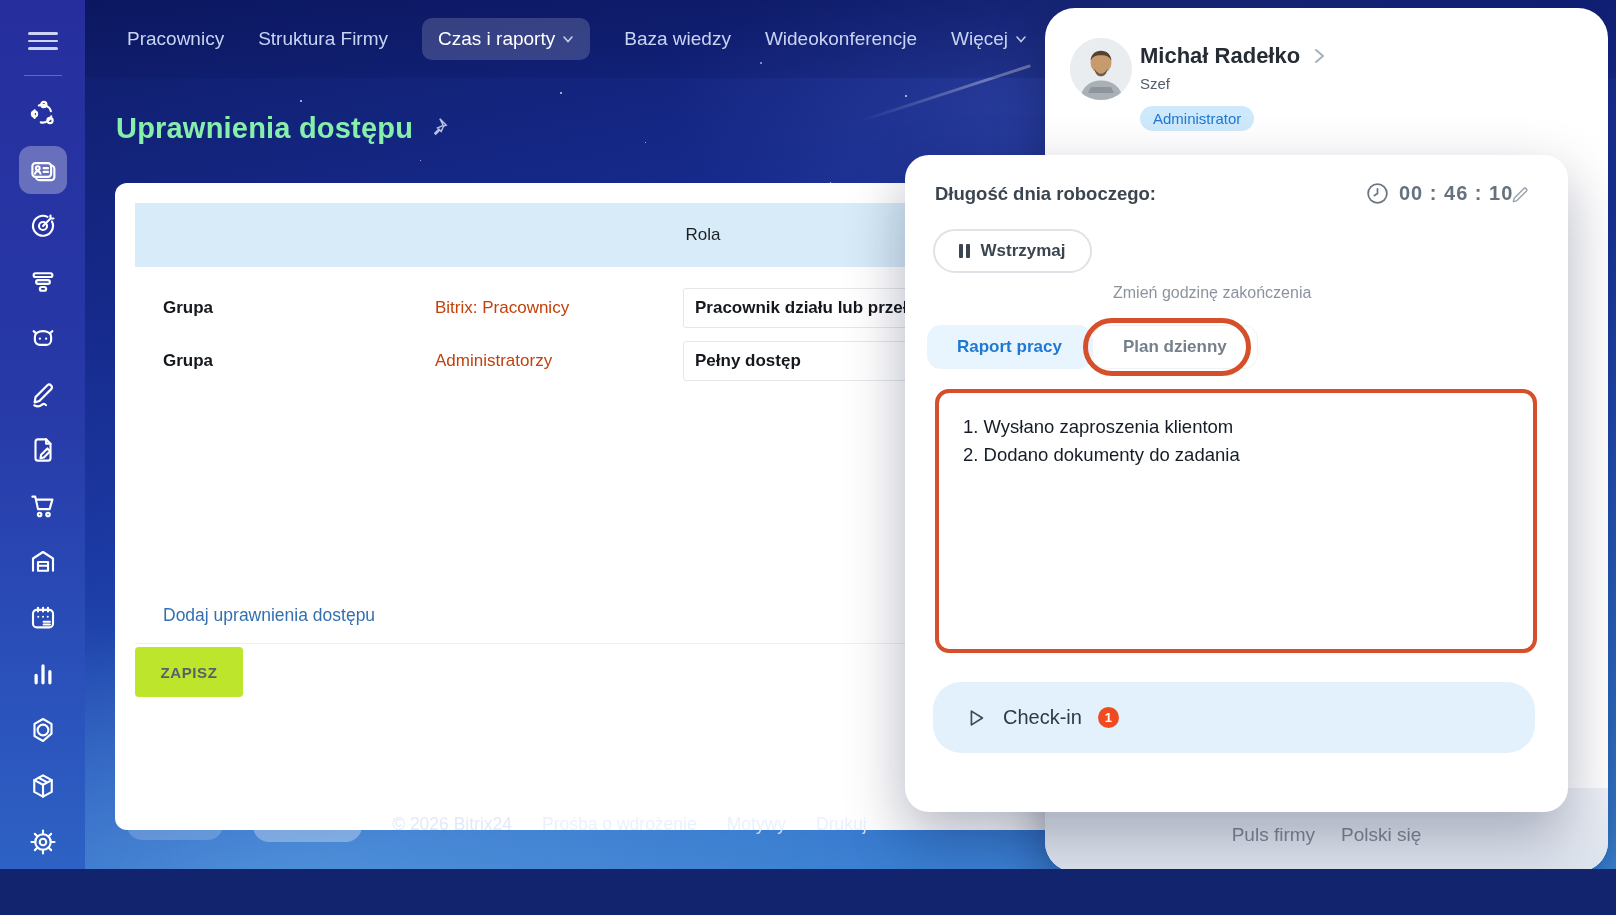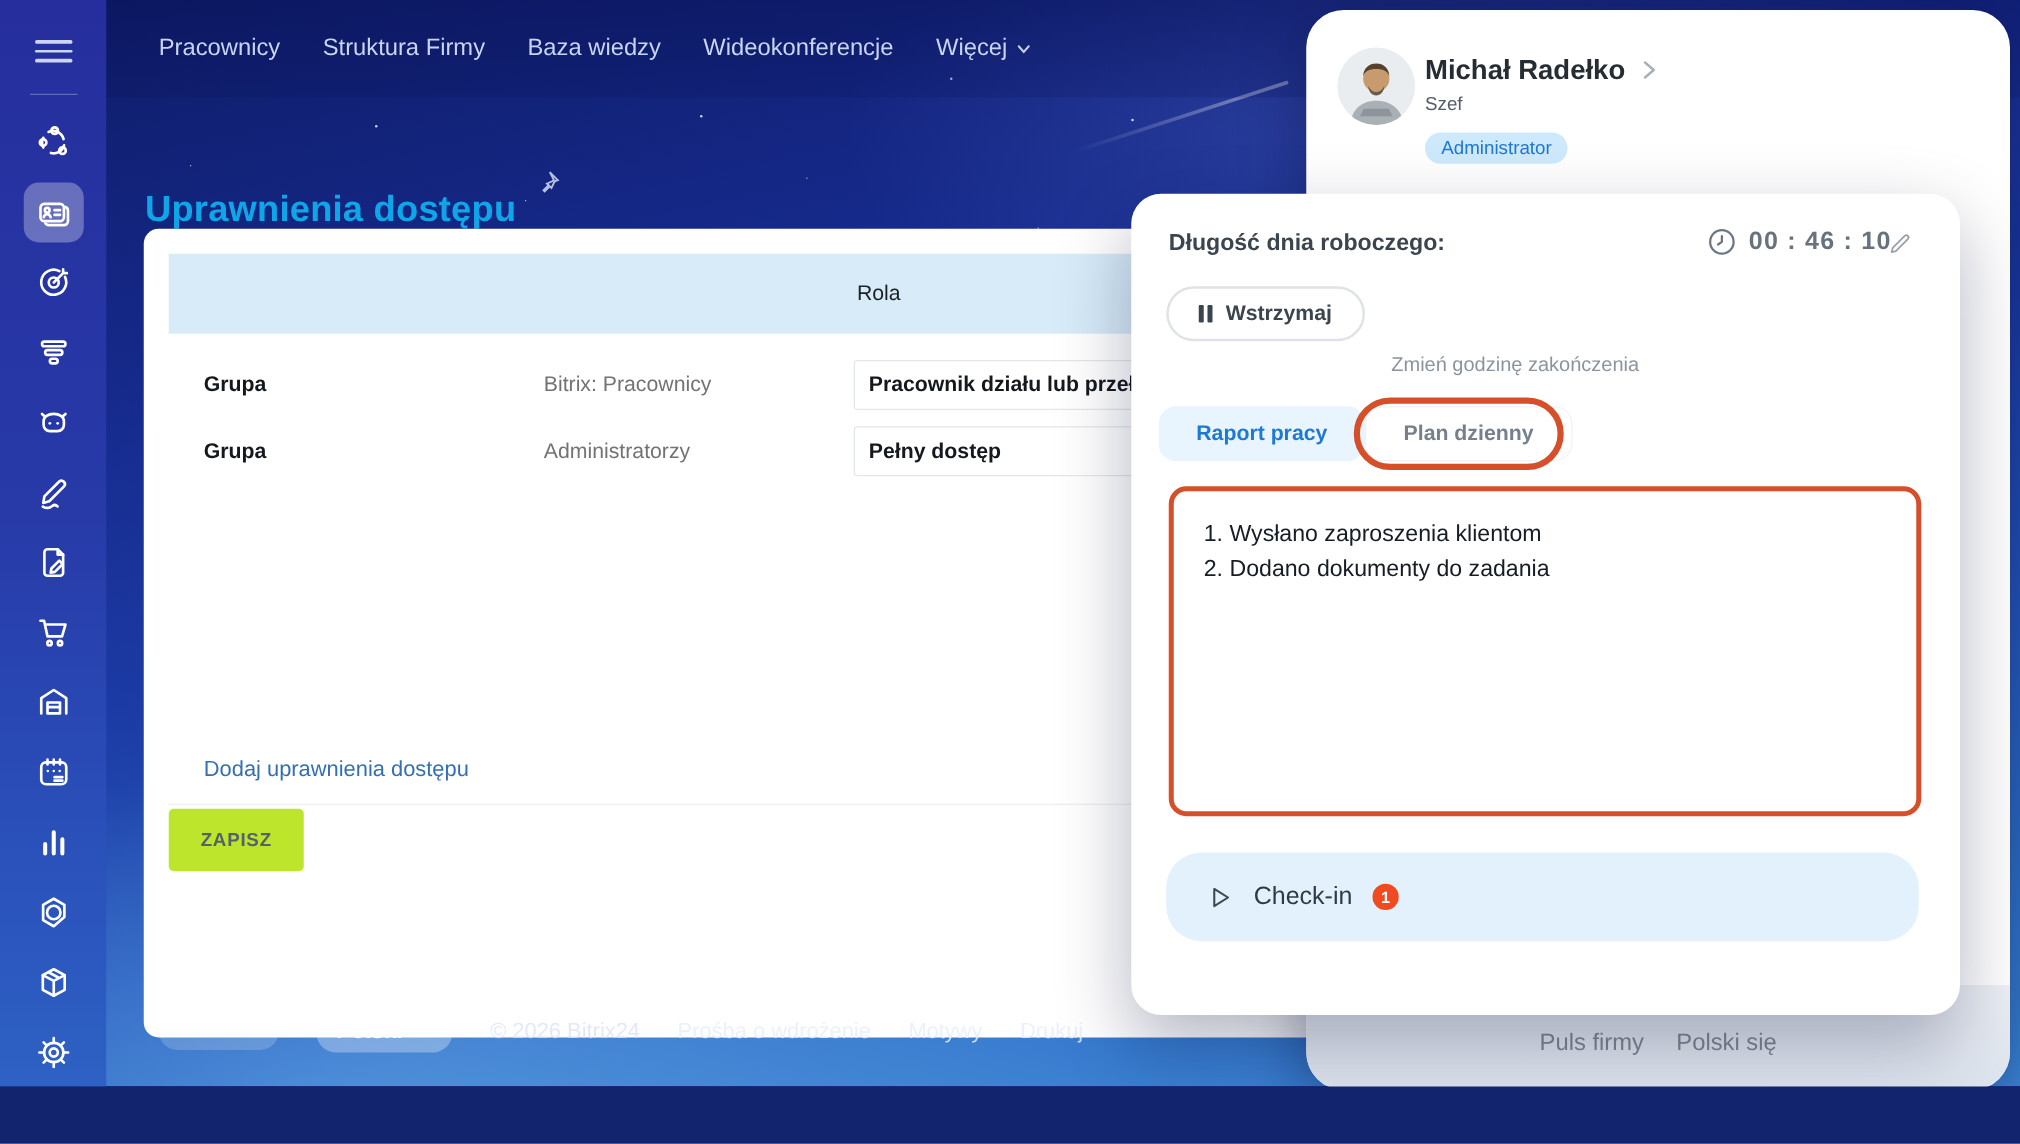--- a/index.html
+++ b/index.html
@@ -38,33 +38,33 @@
   .hamburger span { display:block; height:2.6px; background:#cdd5f5; border-radius:2px; margin:5px 0; }
   .side-divider { width:38px; height:1px; background:rgba(255,255,255,.28); margin:20px 0 14px; }
   .side-icons { display:flex; flex-direction:column; align-items:center; }
   .side-item { width:48px; height:48px; margin-bottom:8px; border-radius:12px;
     display:flex; align-items:center; justify-content:center; cursor:pointer; }
   .side-item.active { background:rgba(255,255,255,.30); }
   .side-item svg { stroke:#ffffff; fill:none; stroke-width:1.7; stroke-linecap:round; stroke-linejoin:round; }
 
   
   .title-row { position:absolute; left:116px; top:112px; z-index:3; display:flex; align-items:center; gap:14px; }
-  .page-title { color:#0ea5e9; font-size:29px; font-weight:700; letter-spacing:.2px;margin-top:40px; }
+  .page-title { color:#86efac; font-size:29px; font-weight:700; letter-spacing:.2px; }
   .pin-icon svg { stroke:#b6c1e2; fill:none; stroke-width:1.6; }
 
   
   .card { position:absolute; left:115px; top:183px; width:1425px; height:647px; background:#ffffff;
     border-radius:12px; z-index:3; overflow:hidden; }
   .role-header { position:absolute; left:20px; top:20px; width:1385px; height:64px; background:#d7ebf8; }
   .role-header .role-label { position:absolute; left:528px; width:80px; text-align:center; line-height:64px;
     color:#1c2126; font-size:17px; }
   .perm-row { position:absolute; left:20px; width:1385px; height:40px; }
   .perm-row.r1 { top:105px; } .perm-row.r2 { top:158px; }
   .perm-type { position:absolute; left:28px; line-height:40px; font-size:17px; font-weight:700; color:#15191e; }
-  .perm-group { position:absolute; left:300px; line-height:40px; font-size:17px; color:#737373; }
+  .perm-group { position:absolute; left:300px; line-height:40px; font-size:17px; color:#c2410c; }
   .perm-select { position:absolute; left:548px; width:828px; height:40px; background:#fff;
     border:1px solid #e4e7ea; border-radius:3px; font-size:17px; font-weight:700; color:#15191e;
     line-height:38px; padding-left:11px; cursor:pointer; white-space:nowrap; overflow:hidden; }
   .add-link { position:absolute; left:48px; top:422px; color:#3470b0; font-size:17.5px; cursor:pointer; }
   .card-divider { position:absolute; left:20px; top:460px; width:1385px; height:1px; background:#edeff1; }
   .save-btn { position:absolute; left:20px; top:464px; width:108px; height:50px; background:#bce52b;
     border:none; border-radius:4px; color:#57616b; font-size:15px; font-weight:700; letter-spacing:.6px;
     cursor:pointer; font-family:"Liberation Sans", sans-serif; }
 
   
@@ -155,20 +155,26 @@
     <span class="streak"></span>
   </div>
 
   <nav class="topnav">
     <div class="nav-item">
         <span>Pracownicy</span>
       </div>
     <div class="nav-item">
         <span>Struktura Firmy</span>
       </div>
+    <div class="nav-item active">
+      <span>Czas i raporty</span>
+      <svg class="chev" viewBox="0 0 12 12">
+          <polyline points="2,4 6,8.5 10,4" fill="none" stroke="#c6d1ea" stroke-width="1.6" stroke-linecap="round"></polyline>
+        </svg>
+    </div>
     <div class="nav-item">
         <span>Baza wiedzy</span>
       </div>
     <div class="nav-item">
         <span>Wideokonferencje</span>
       </div>
     <div class="nav-item">
       <span>Więcej</span>
       <svg class="chev" viewBox="0 0 12 12">
           <polyline points="2,4 6,8.5 10,4" fill="none" stroke="#c6d1ea" stroke-width="1.6" stroke-linecap="round"></polyline>

